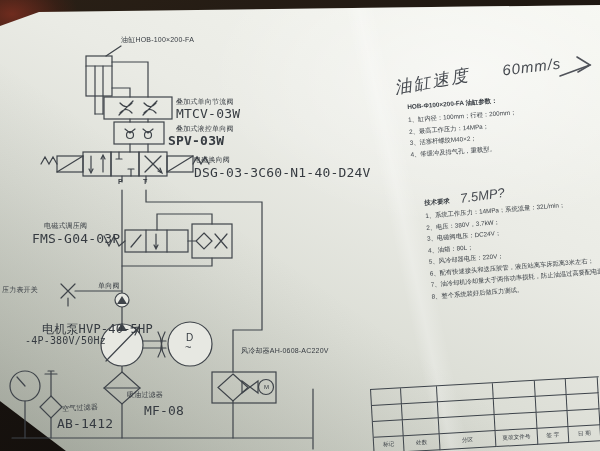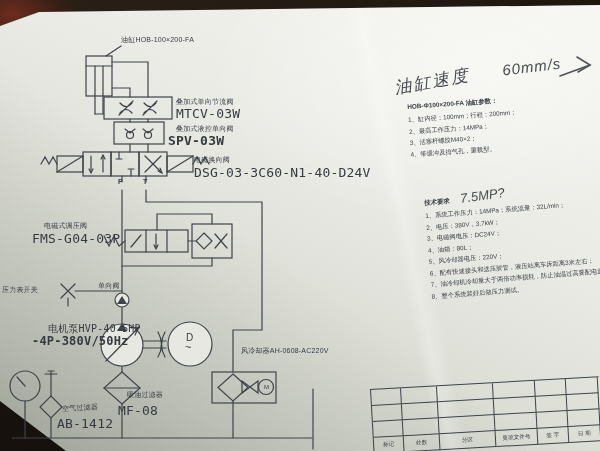--- a/index.html
+++ b/index.html
@@ -184,27 +184,27 @@
   <span class="lbl cjk" style="left:176px; top:98px;">叠加式单向节流阀</span>
   <span class="lbl model" style="left:176px; top:107px;">MTCV-03W</span>
   <span class="lbl cjk" style="left:176px; top:125px;">叠加式液控单向阀</span>
   <span class="lbl model" style="left:168px; top:134px;font-weight:bold;">SPV-03W</span>
   <span class="lbl cjk" style="left:194px; top:156px;">电磁换向阀</span>
   <span class="lbl model" style="left:194px; top:166px;">DSG-03-3C60-N1-40-D24V</span>
   <span class="lbl cjk" style="left:44px; top:222px;">电磁式调压阀</span>
   <span class="lbl model" style="left:32px; top:232px;">FMS-G04-03P</span>
   <span class="lbl cjk" style="left:2px;  top:286px;">压力表开关</span>
   <span class="lbl cjk" style="left:98px; top:282px;">单向阀</span>
-  <span class="lbl model" style="left:16px; top:323px; font-size:10px;padding-left:32px;">电机泵HVP-40-5HP</span>
-  <span class="lbl model" style="left:32px; top:335px; font-size:12px;font-weight:bold;">-4P-380V/50Hz</span>
+  <span class="lbl model" style="left:10px; top:323px; font-size:12px;padding-left:32px;">电机泵HVP-40-5HP</span>
+  <span class="lbl model" style="left:25px; top:335px; font-size:10px;">-4P-380V/50Hz</span>
   <span class="lbl cjk" style="left:241px; top:347px;">风冷却器AH-0608-AC220V</span>
   <span class="lbl cjk" style="left:62px; top:404px; transform:rotate(-3deg);">空气过滤器</span>
   <span class="lbl model" style="left:57px; top:417px;">AB-1412</span>
   <span class="lbl cjk" style="left:127px; top:391px;">吸油过滤器</span>
-  <span class="lbl model" style="left:118px; top:404px;">MF-08</span>
+  <span class="lbl model" style="left:144px; top:404px;">MF-08</span>
   <span class="lbl port" style="left:118px; top:178px;">P</span>
   <span class="lbl port" style="left:143px; top:178px;">T</span>
   <span class="lbl" style="left:186px; top:332px; font-size:10px;">D</span>
   <span class="lbl" style="left:185px; top:341px; font-size:11px;">~</span>
   <span class="lbl tiny" style="left:264px; top:384px;">M</span>
 
   <span class="hand hand-speed">油缸速度</span>
   <span class="hand hand-value">60mm/s</span>
   <span class="hand hand-note">7.5MP?</span>
 

